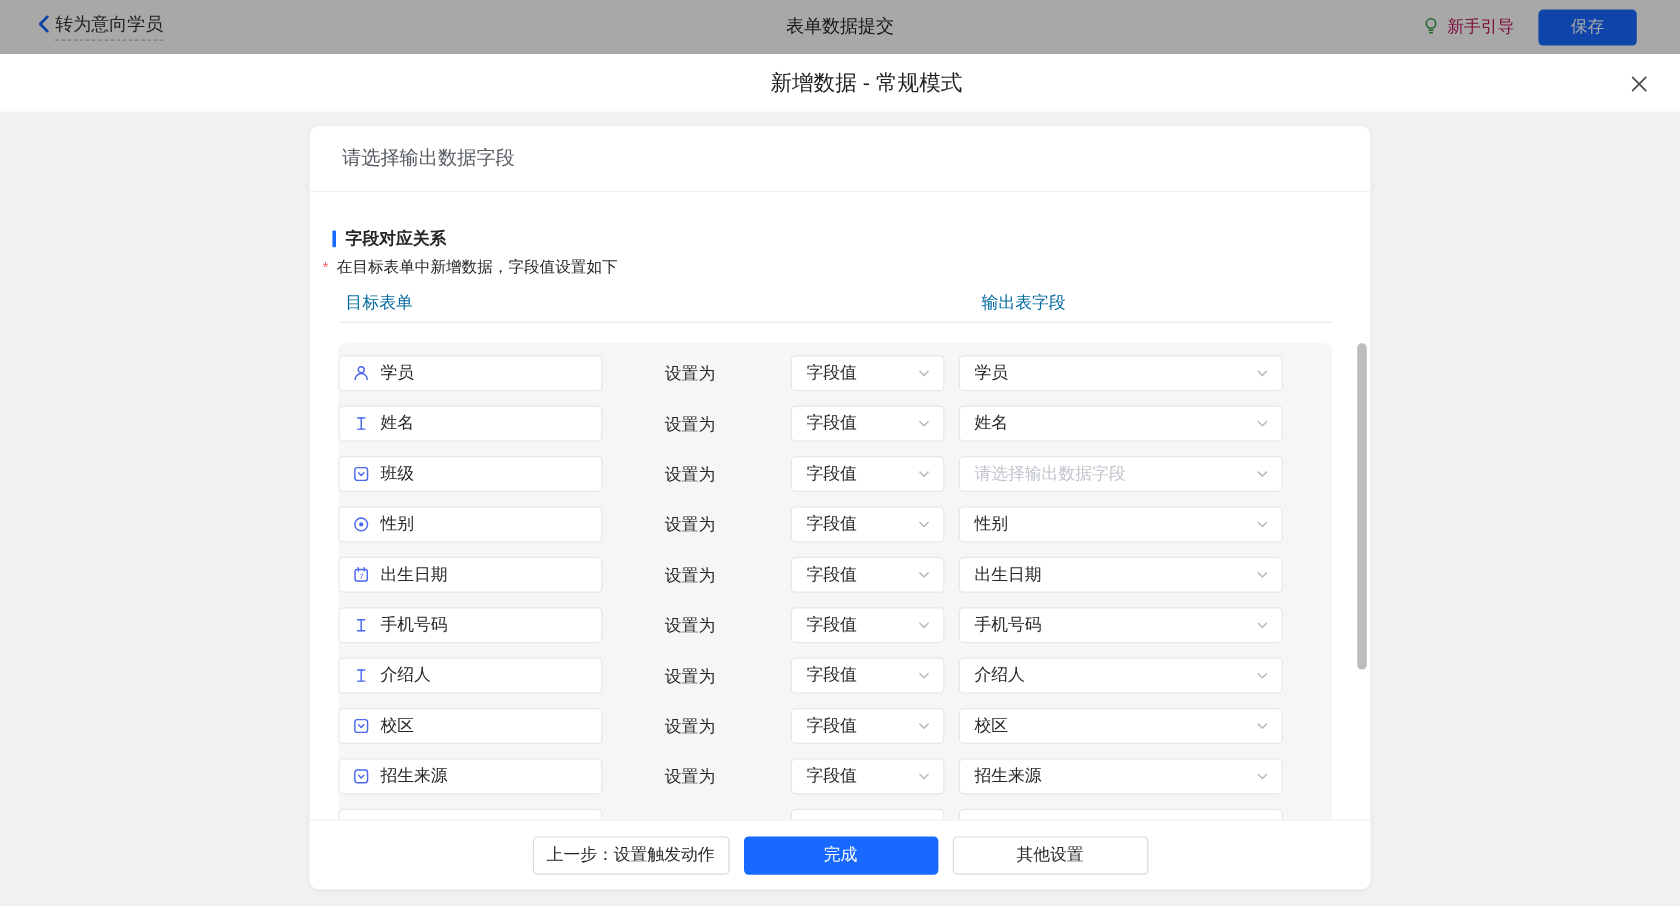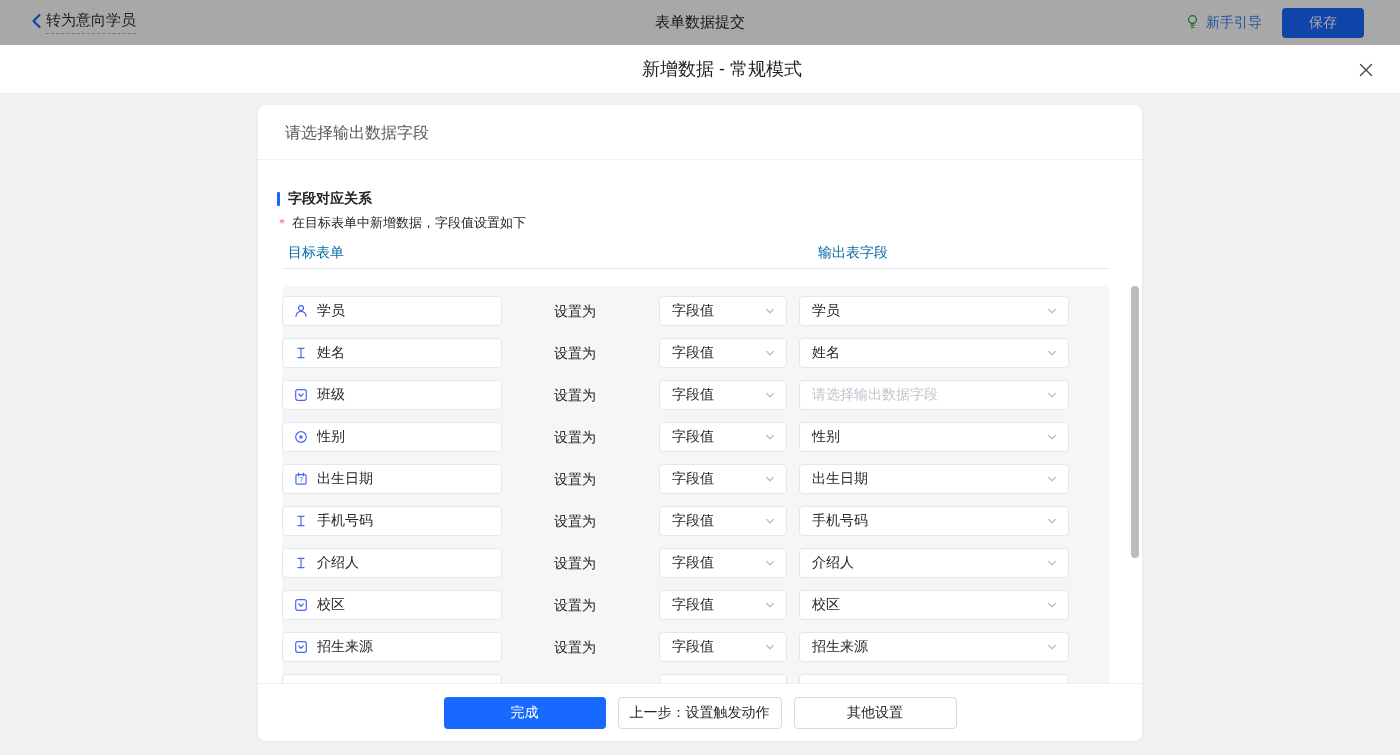--- a/index.html
+++ b/index.html
@@ -19,21 +19,21 @@
   .back-btn { display:flex; align-items:center; cursor:pointer; }
   .flow-name {
     font-size:15px; color:#333;
     padding-bottom:3px; border-bottom:1px dashed #b8b8b8;
   }
   .topbar-title {
     position:absolute; left:50%; transform:translateX(-50%);
     font-size:15px; color:#262626;
   }
   .topbar-right { margin-left:auto; display:flex; align-items:center; gap:20px; padding-right:36px; }
-  .guide { display:flex; align-items:center; gap:6px; font-size:14px; color:#3b82f6; cursor:pointer; }
+  .guide { display:flex; align-items:center; gap:6px; font-size:14px; color:#be185d; cursor:pointer; }
   .save-btn {
     width:82px; height:30px; background:#1769ff; border:none; border-radius:4px;
     color:#fff; font-size:14px; display:flex; align-items:center; justify-content:center; cursor:pointer;
   }
   .topbar-dim {
     position:absolute; top:0; left:0; width:100%; height:45px;
     background:rgba(0,0,0,0.34); z-index:5; pointer-events:none;
   }
   
   .modal { position:absolute; top:45px; left:0; right:0; bottom:0; background:#f1f1f2; }
@@ -54,21 +54,21 @@
     height:55px; line-height:55px; padding-left:27px;
     font-size:16px; color:#565b61; border-bottom:1px solid #f0f1f2;
   }
   .section-title {
     position:absolute; left:19px; top:85px;
     display:flex; align-items:center; gap:8px;
     font-size:14px; font-weight:bold; color:#262626;
   }
   .section-bar { width:3px; height:14px; background:#1769ff; border-radius:1px; }
   .section-note {
-    position:absolute; left:21px; top:109px; font-size:13px; color:#262626;font-family:Liberation Serif, serif;
+    position:absolute; left:11px; top:109px; font-size:13px; color:#262626;
   }
   .req-mark { color:#f06060; font-size:12px; margin-right:7px; }
   .col-head { position:absolute; top:139px; font-size:14px; font-weight:500; color:#0369a1; }
   .col-head.left { left:30px; }
   .col-head.right { left:560px; }
   .head-divider {
     position:absolute; left:25px; top:163px; width:827px; height:1px; background:#e9eaec;
   }
   
   .panel {
@@ -440,18 +440,18 @@
           <div class="dd dd2">
             <span class="val"></span>
             <span class="chev"></span>
           </div>
         </div>
       </div>
 
     <div class="scroll-thumb"></div>
 
     <div class="card-footer">
+      <button class="btn btn-secondary btn-prev">上一步：设置触发动作</button>
       <button class="btn btn-primary">完成</button>
-      <button class="btn btn-secondary btn-prev">上一步：设置触发动作</button>
       <button class="btn btn-secondary btn-other">其他设置</button>
     </div>
   </div>
 </div>
 
 </body></html>

